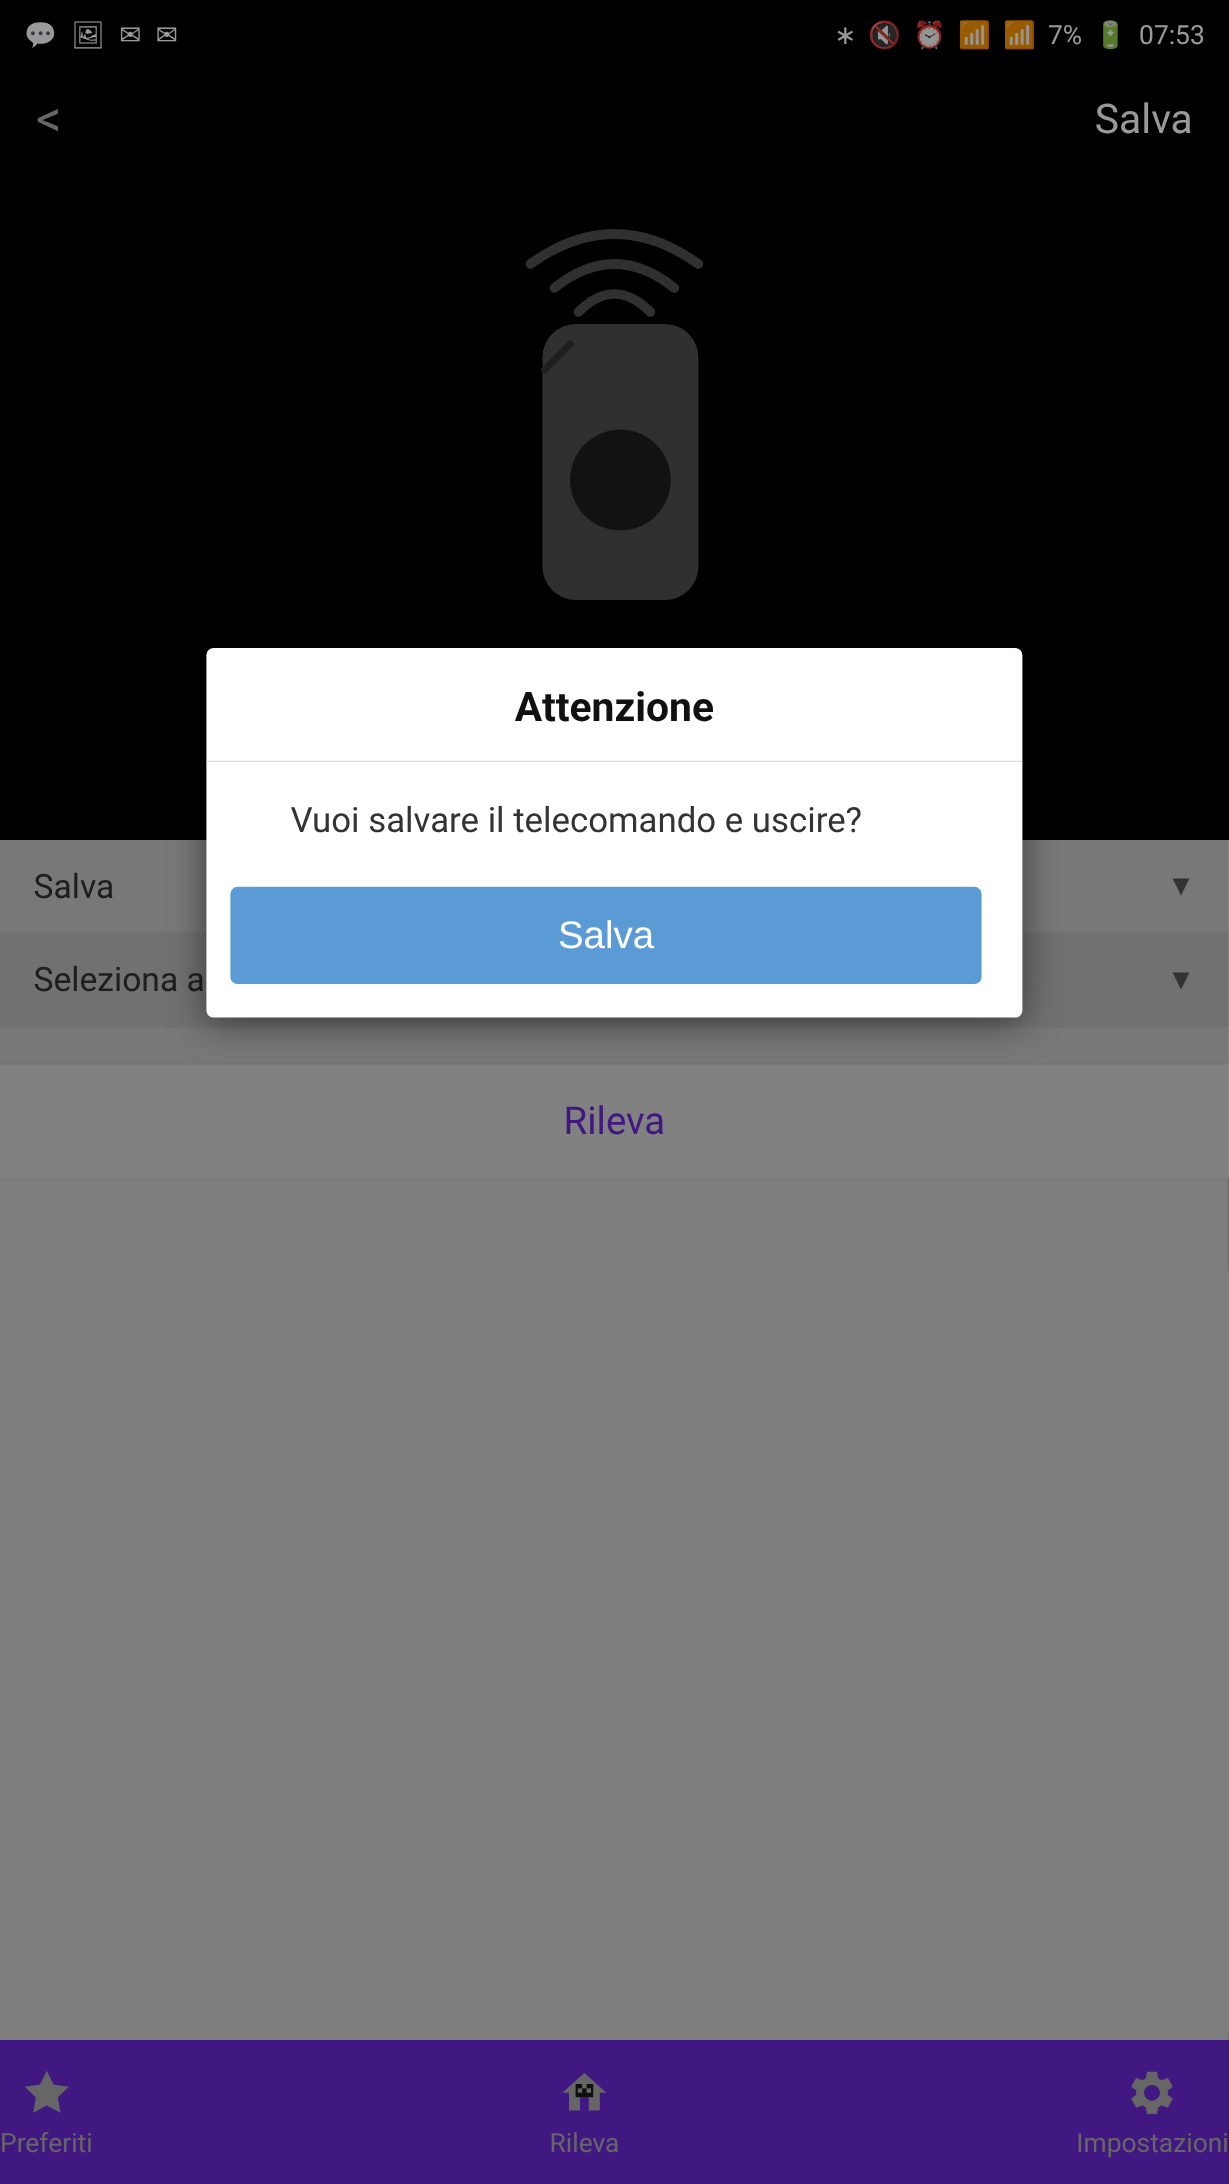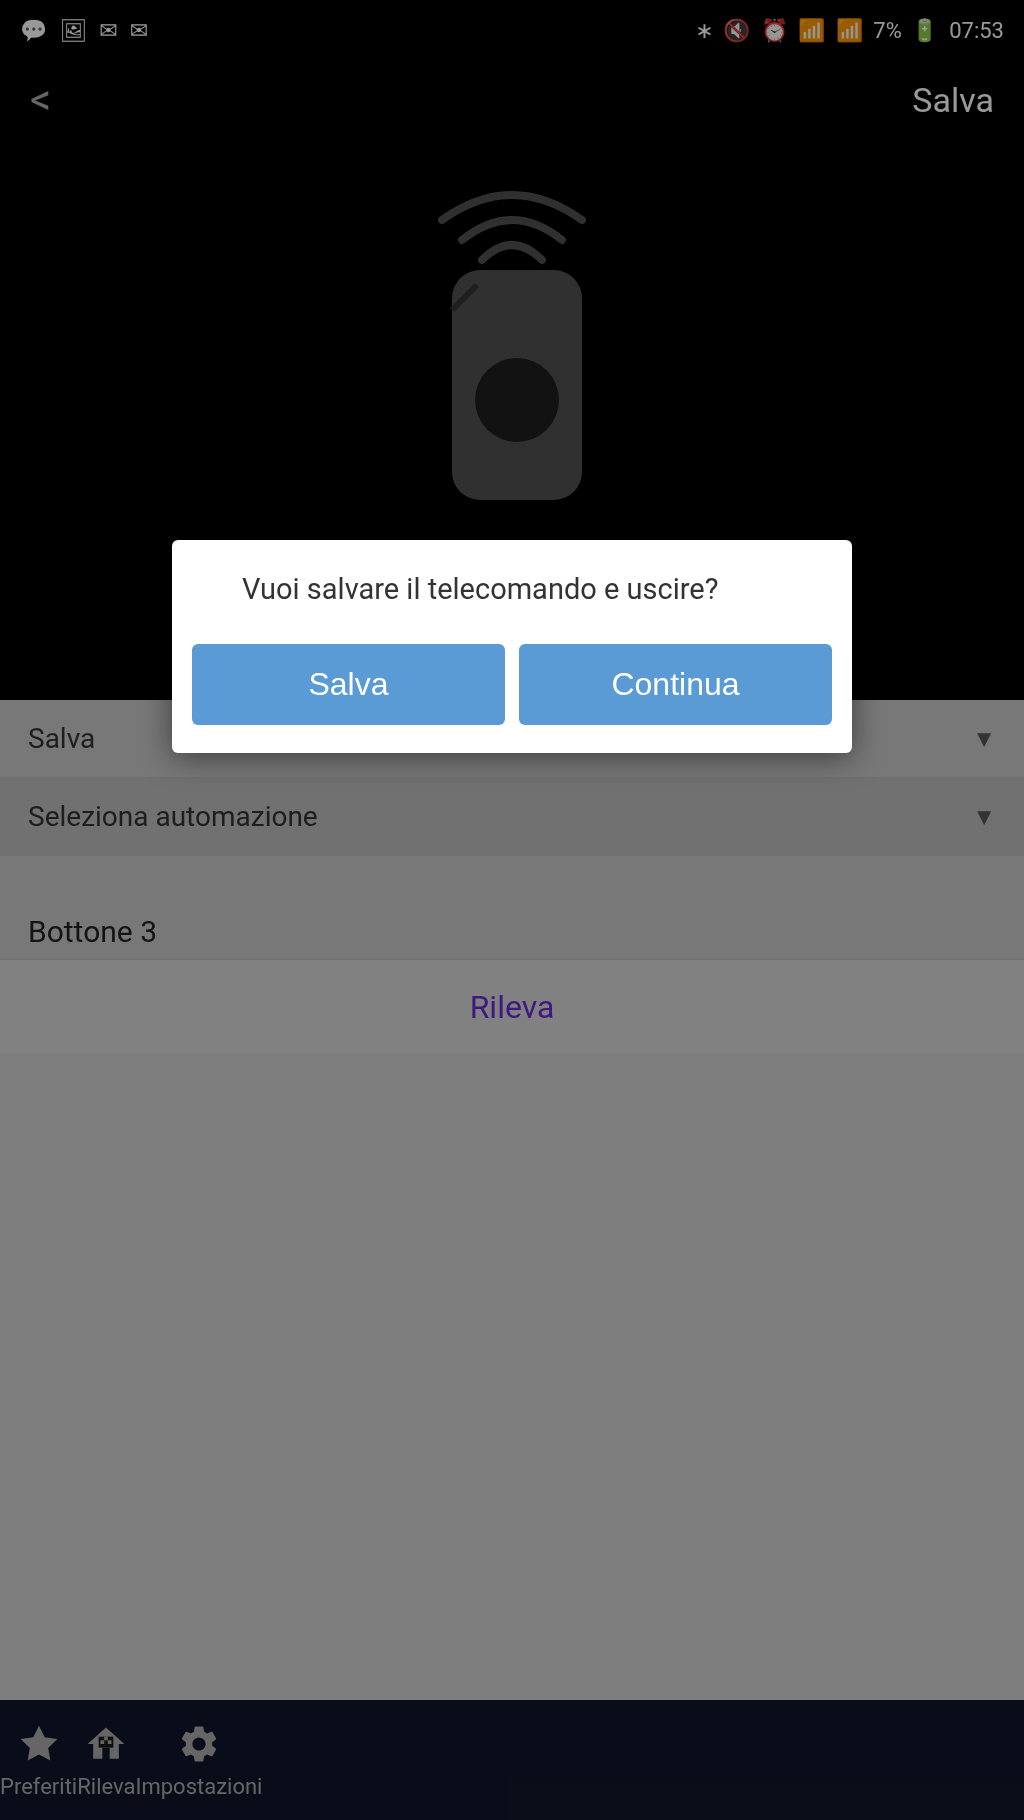--- a/index.html
+++ b/index.html
@@ -169,24 +169,24 @@
     }
     .dialog-btn:first-child {
       margin-right: 14px;
     }
 
     
     .tab-bar {
       position: absolute;
       bottom: 0; left: 0; right: 0;
       height: 120px;
-      background: #0f172a;
-      display: flex;
-      align-items: center;
-      justify-content: flex-start;
+      background: #6d28d9;
+      display: flex;
+      align-items: center;
+      justify-content: space-between;
       z-index: 10;
     }
     .tab-item {
       display: flex;
       flex-direction: column;
       align-items: center;
       gap: 8px;
       color: #aaa;
       font-size: 22px;
     }
@@ -260,30 +260,29 @@
 <div class="content-area">
   <div class="content-row">
     <span>Salva</span>
     <span class="dropdown-arrow">▼</span>
   </div>
   <div class="content-row content-row-dark">
     <span>Seleziona automazione</span>
     <span class="dropdown-arrow">▼</span>
   </div>
   <div style="height:30px;background:#c8c8c8;"></div>
-  <div class="section-label">Bottone 3</div>
   <div class="rileva-btn">Rileva</div>
 </div>
 
 <div class="dialog-overlay">
   <div class="dialog">
+    <div class="dialog-title">Attenzione</div>
     <div class="dialog-body">Vuoi salvare il telecomando e uscire?</div>
     <div class="dialog-buttons">
       <button class="dialog-btn">Salva</button>
-      <button class="dialog-btn">Continua</button>
     </div>
   </div>
 </div>
 
 <div class="tab-bar">
   <div class="tab-item">
     <svg viewBox="0 0 24 24">
       <path d="M12 2l3.09 6.26L22 9.27l-5 4.87 1.18 6.88L12 17.77l-6.18 3.25L7 14.14 2 9.27l6.91-1.01L12 2z"></path>
     </svg>
     <span>Preferiti</span>

